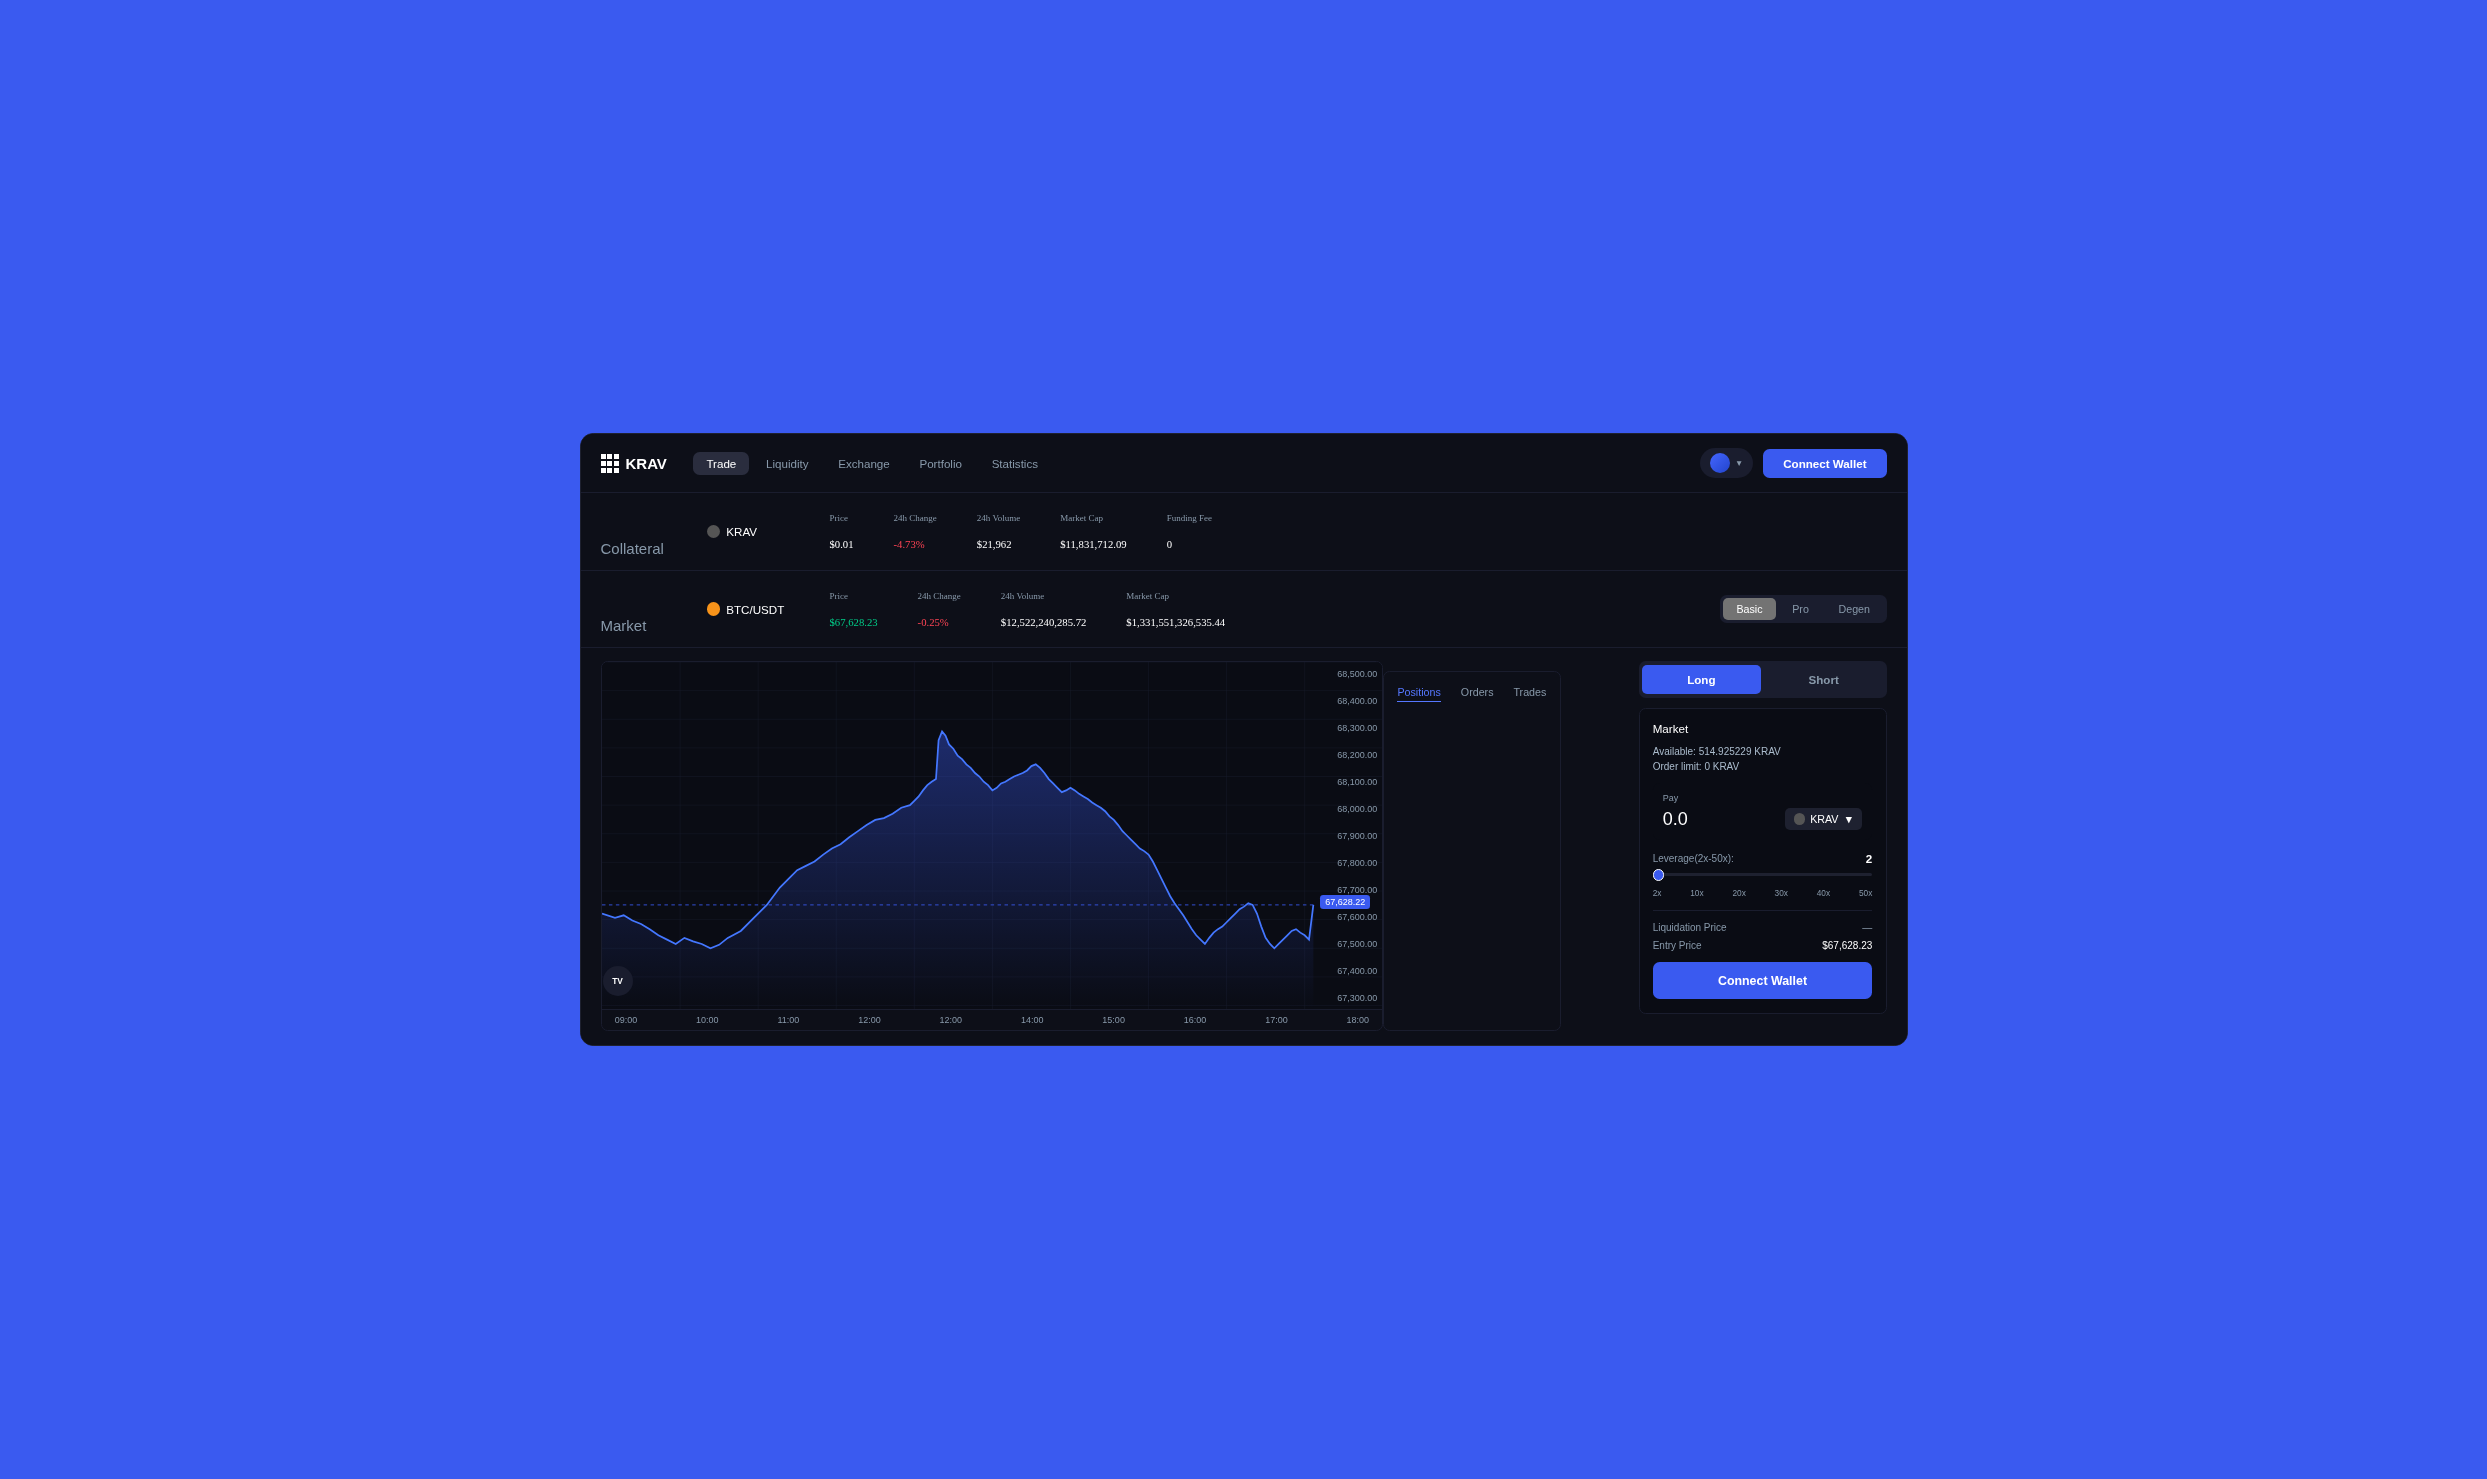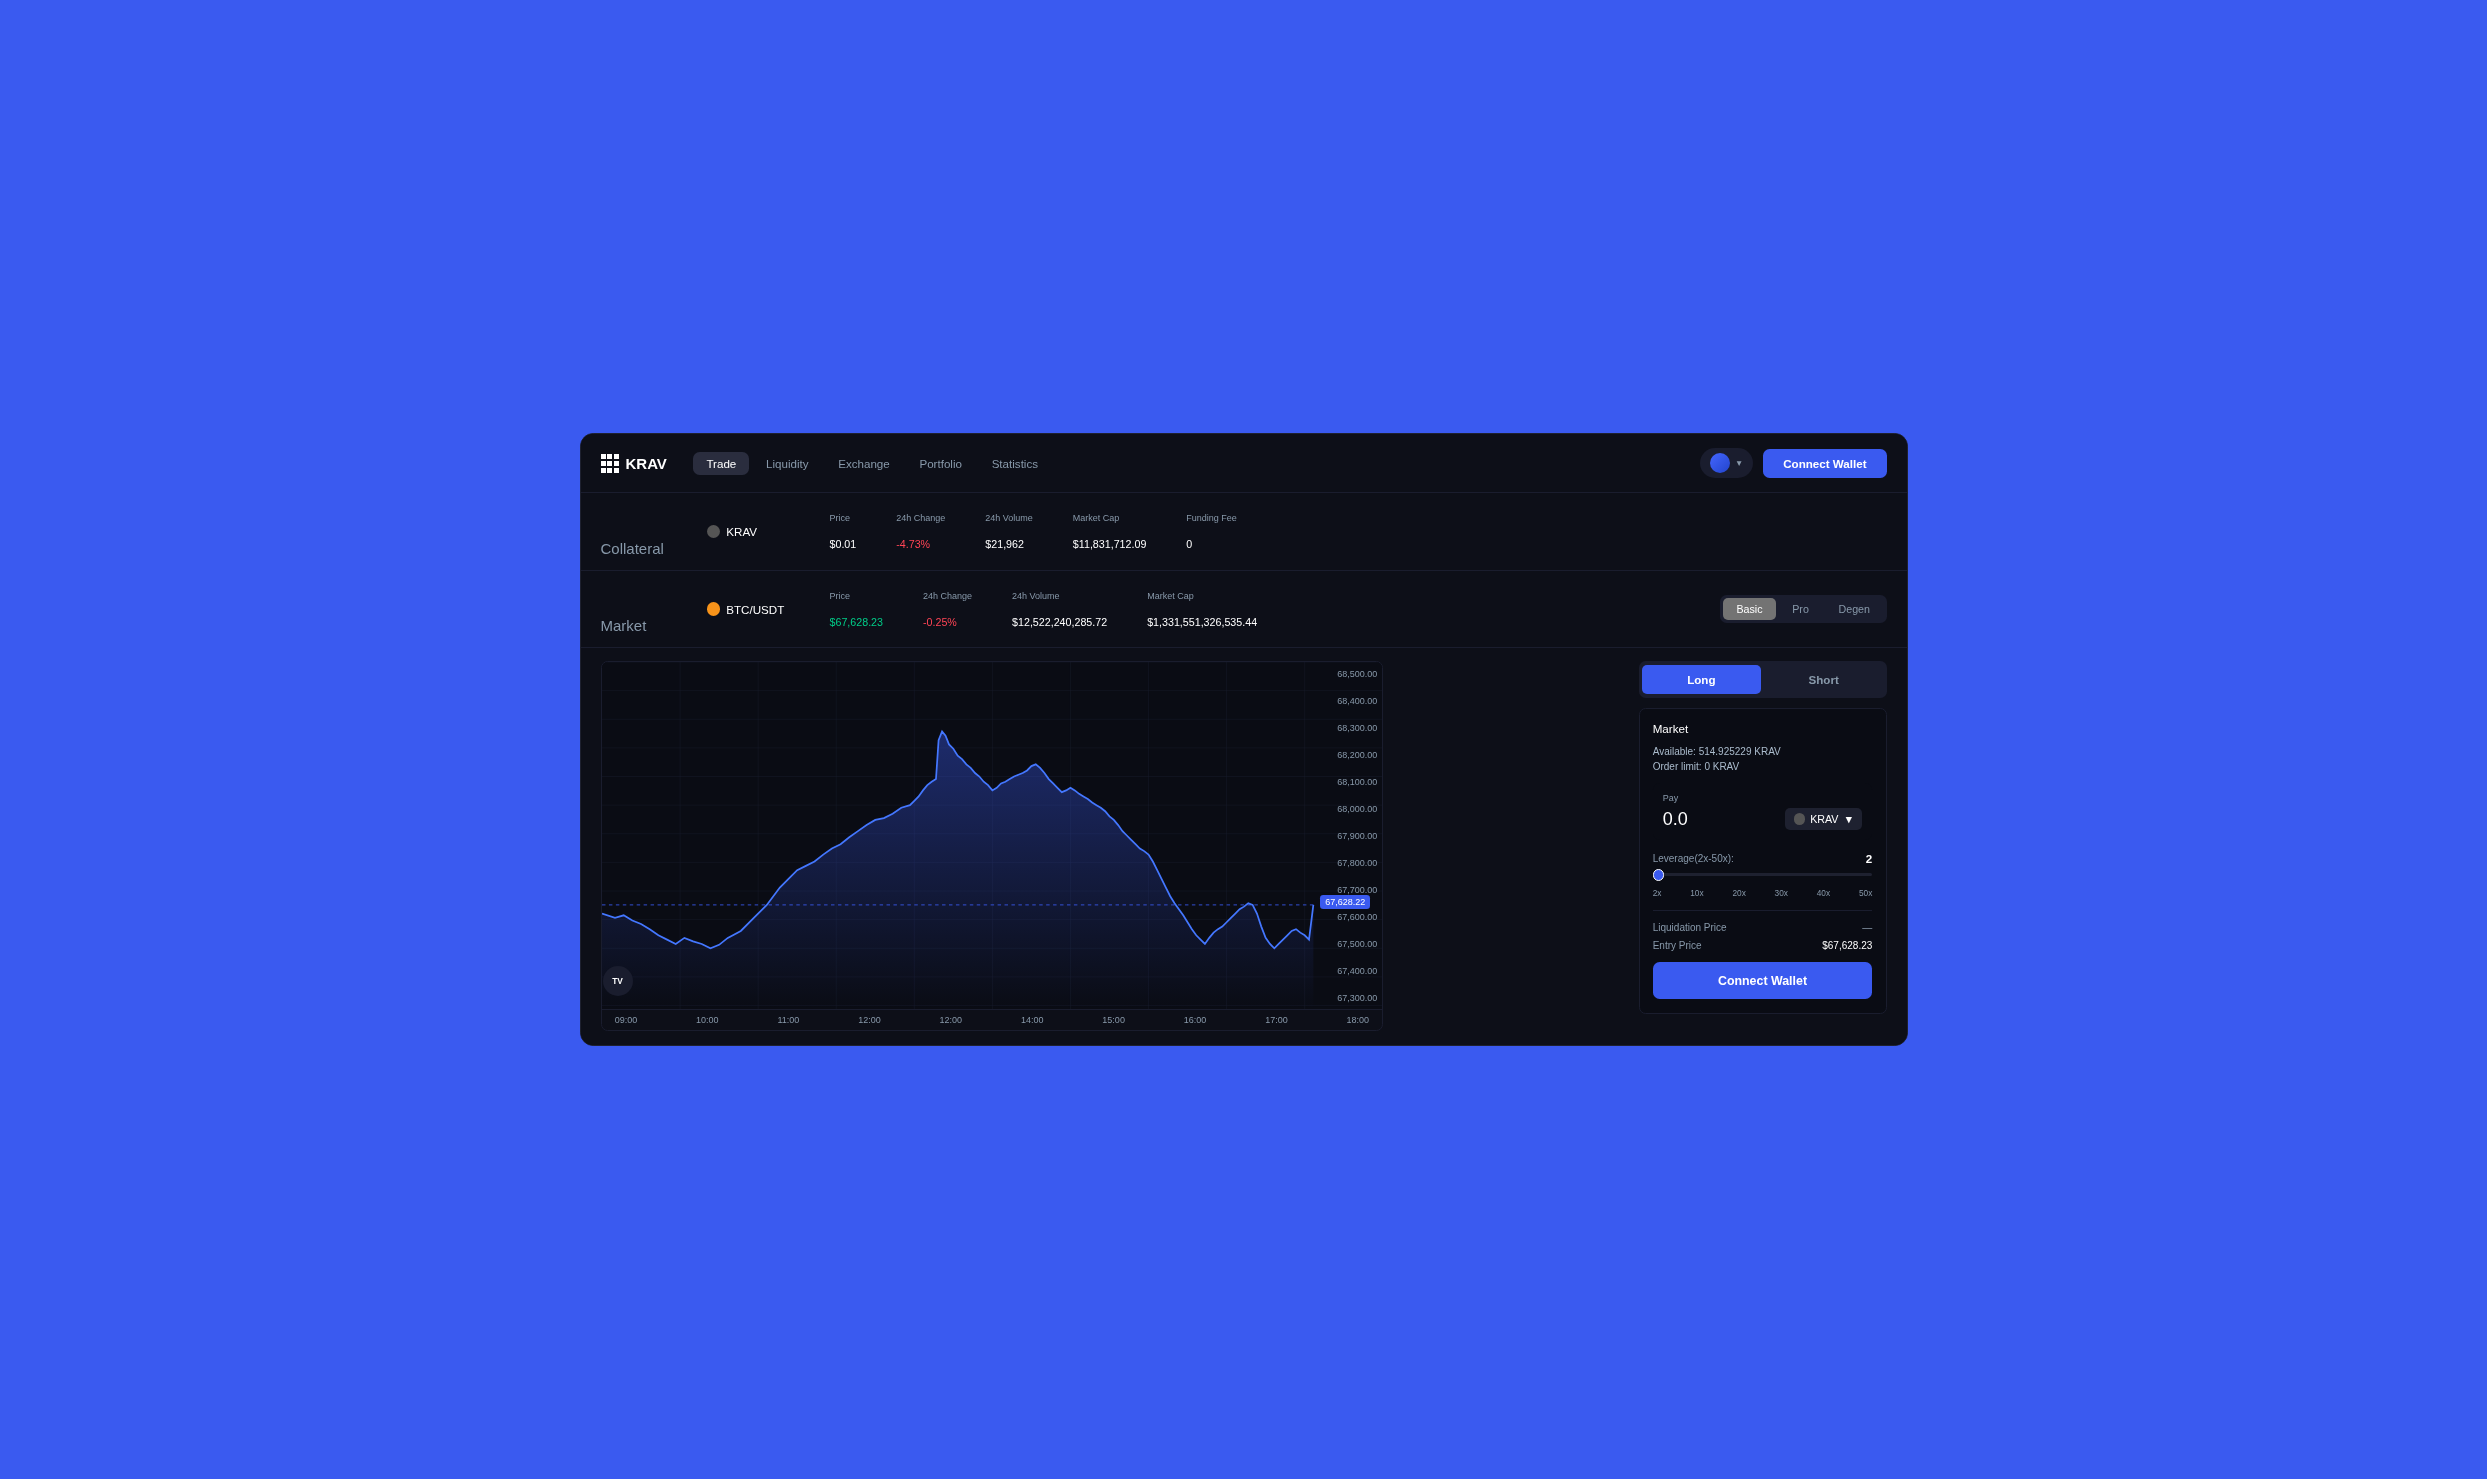--- a/index.html
+++ b/index.html
@@ -128,20 +128,21 @@
       background: #888;
       border-radius: 50%;
       display: inline-block;
     }
     .pair-icon.krav { background: #555; }
     .pair-icon.btc { background: #f7931a; }
     .info-stat {
       display: flex;
       flex-direction: column;
       gap: 15px;
+      font-family: Liberation Serif, serif;
     }
     .stat-label {
       color: #8899aa;
       font-size: 9px;
     }
     .stat-value {
       color: white;
       font-size: 10.7px;
       font-weight: 500;
     }
@@ -631,20 +632,27 @@
           <span class="x-label">12:00</span>
           <span class="x-label">12:00</span>
           <span class="x-label">14:00</span>
           <span class="x-label">15:00</span>
           <span class="x-label">16:00</span>
           <span class="x-label">17:00</span>
           <span class="x-label">18:00</span>
         </div>
       </div>
 
+      <div class="tabs-section">
+        <div class="tabs">
+          <div class="tab active">Positions</div>
+          <div class="tab">Orders</div>
+          <div class="tab">Trades</div>
+        </div>
+      </div>
     </div>
 
     <div class="right-panel">
       <div class="long-short-tabs">
         <button class="ls-btn active">Long</button>
         <button class="ls-btn">Short</button>
       </div>
       <div class="order-panel">
         <div class="order-type-label">Market</div>
         <div class="available-info">

